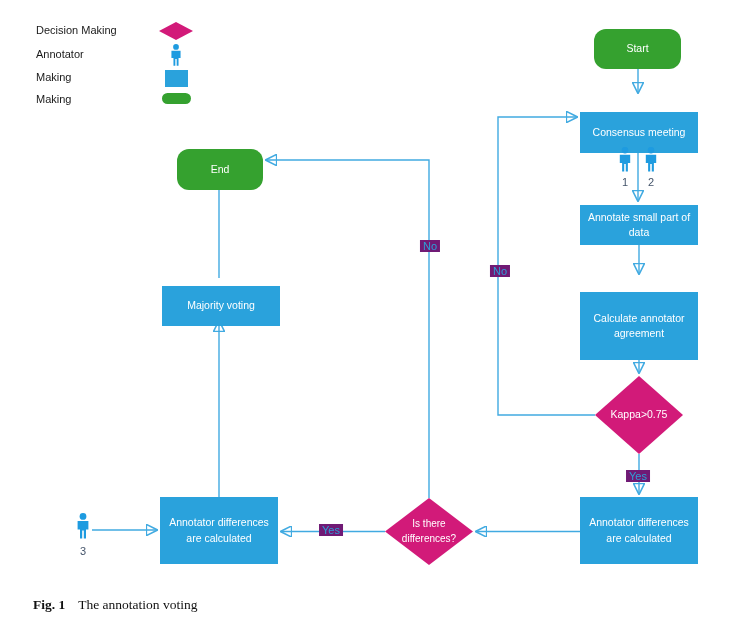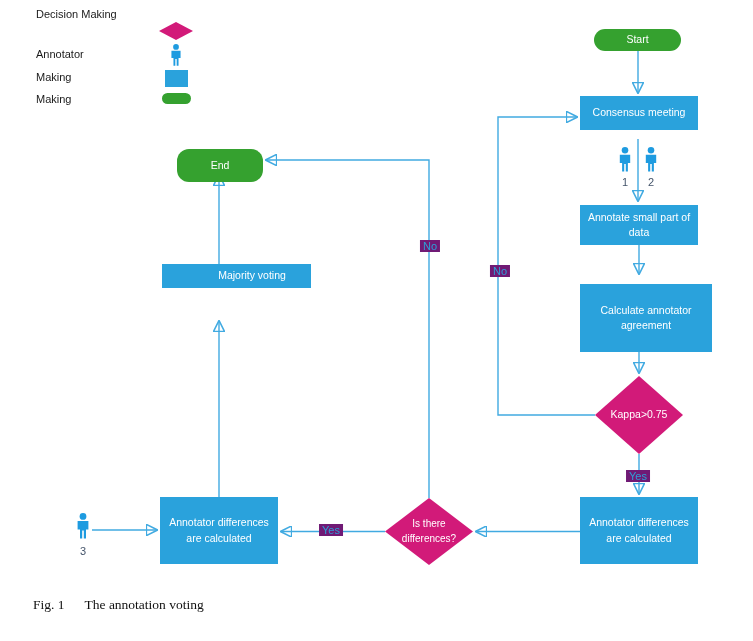--- a/index.html
+++ b/index.html
@@ -25,30 +25,30 @@
   .node{
     position:absolute;z-index:1;display:flex;align-items:center;justify-content:center;
     text-align:center;color:var(--node-text);font-size:10.5px;line-height:1.45;
   }
   .process{background:var(--process);}
   .state{background:var(--state);border-radius:12px;}
   .decision{
     background:var(--decision);
     clip-path:polygon(50% 0,100% 50%,50% 100%,0 50%);
   }
-  .n-start{left:594px;top:29px;width:87px;height:22px;text-align:center;}
-  .n-consensus{left:580px;top:96px;width:118px;height:34px;}
+  .n-start{left:594px;top:29px;width:87px;height:40px;text-align:center;}
+  .n-consensus{left:580px;top:112px;width:118px;height:41px;}
   .n-annotate{left:580px;top:205px;width:118px;height:40px;padding:0 0;box-sizing:border-box;}
-  .n-calculate{left:580px;top:284px;width:132px;height:68px;padding:0 2px;box-sizing:border-box;}
+  .n-calculate{left:580px;top:292px;width:118px;height:68px;padding:0 2px;box-sizing:border-box;}
   .n-kappa{left:595px;top:376px;width:88px;height:78px;}
   .n-diff-right{left:580px;top:497px;width:118px;height:67px;padding:0 2px;box-sizing:border-box;}
   .n-isthere{left:385px;top:498px;width:88px;height:67px;font-size:10px;}
   .n-diff-left{left:160px;top:497px;width:118px;height:67px;padding:0 2px;box-sizing:border-box;}
-  .n-majority{left:162px;top:264px;width:118px;height:24px;padding-left:31px;}
-  .n-end{left:177px;top:149px;width:86px;height:33px;text-align:right;}
+  .n-majority{left:162px;top:286px;width:118px;height:40px;}
+  .n-end{left:177px;top:149px;width:86px;height:41px;text-align:right;}
   .edge-label{
     position:absolute;z-index:2;transform:translate(-50%,-50%);
     background:#701a75;padding:0 3px;color:var(--edge-label);font-size:11px;
   }
   .el-kappa-yes{left:638px;top:476px;}
   .el-kappa-no{left:500px;top:271px;}
   .el-isthere-yes{left:331px;top:530px;}
   .el-isthere-no{left:430px;top:246px;}
   .person{position:absolute;z-index:2;}
   .person svg{display:block;}
@@ -59,35 +59,35 @@
   .person-num{
     position:absolute;z-index:2;transform:translateX(-50%);
     color:var(--number);font-size:11px;
   }
   .pn1{left:625px;top:176px;}
   .pn2{left:651px;top:176px;}
   .pn3{left:83px;top:545px;}
   .legend-label{
     position:absolute;left:36px;color:var(--legend-text);font-size:11px;
   }
-  .ll-0{top:8px;} .ll-1{top:48px;} .ll-2{top:71px;} .ll-3{top:93px;}
+  .ll-0{top:24px;} .ll-1{top:48px;} .ll-2{top:71px;} .ll-3{top:93px;}
   .legend-icon{position:absolute;}
   .li-diamond{
     left:159px;top:22px;width:34px;height:18px;background:var(--decision);
     clip-path:polygon(50% 0,100% 50%,50% 100%,0 50%);
   }
   .li-person{left:170px;top:44px;}
   .li-person path,.li-person circle{fill:var(--person);}
   .li-rect{left:165px;top:70px;width:23px;height:17px;background:var(--process);}
   .li-pill{left:162px;top:93px;width:29px;height:11px;background:var(--state);border-radius:6px;}
   .caption{
     position:absolute;left:33px;top:597px;z-index:2;
     font-family:"Liberation Serif",serif;font-size:13.5px;color:var(--caption-text);
   }
-  .caption .fig{font-weight:normal;margin-right:20px;}
+  .caption .fig{font-weight:bold;margin-right:13px;}
 </style>
 </head>
 <body>
 
 <div class="canvas">
 
   <svg class="edges" width="753" height="641">
     <defs>
       <marker id="arr" viewBox="0 0 10 10" refX="9.5" refY="5" markerWidth="8" markerHeight="8" orient="auto">
         <path d="M0,0 L10,5 L0,10 Z" fill="#1E88CE" stroke="none"></path>

